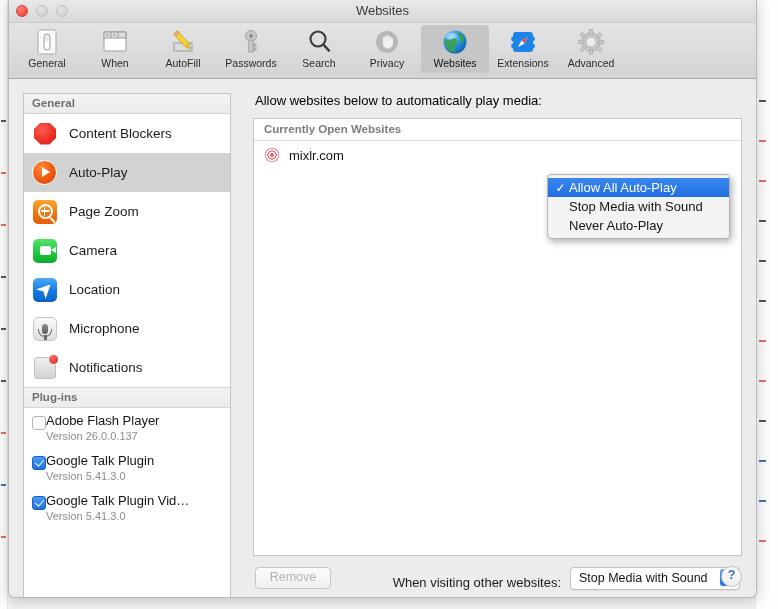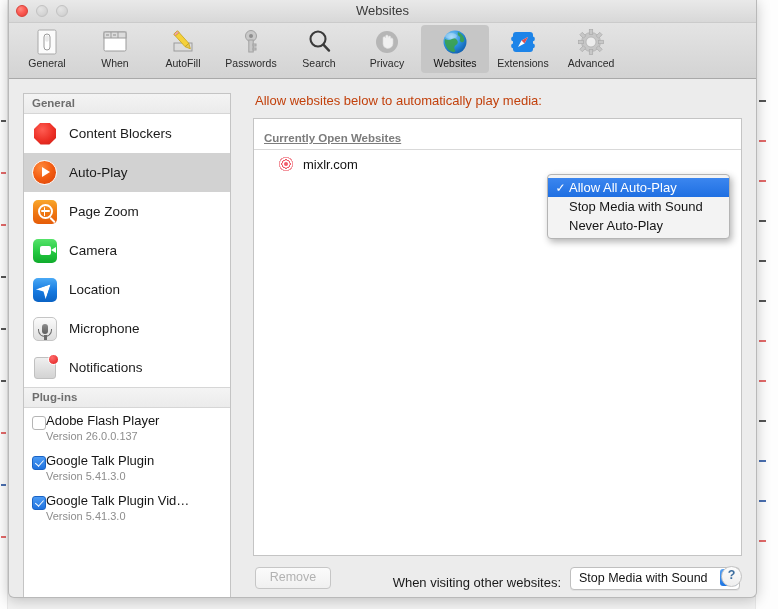--- a/index.html
+++ b/index.html
@@ -368,44 +368,43 @@
   
   #main {
     flex: 1;
     margin-left: 22px;
     display: flex;
     flex-direction: column;
     position: relative;
   }
   #main-caption {
     font-size: 13px;
-    color: #c2410c;
+    color: #000000;
     margin: 0 0 10px 2px;
   }
   #websites-box {
     flex: 1;
     background: #fff;
     border: 1px solid #c4c4c4;
     box-sizing: border-box;
     position: relative;
     overflow: hidden;
   }
   #table-head {
     background: #ffffff;
     border-bottom: 1px solid #d9d9d9;
-    padding: 13px 10px 5px 10px;
+    padding: 4px 10px 5px 10px;
     font-size: 11.5px;
     font-weight: bold;
     color: #7c7c7c;
-    text-decoration: underline;
   }
   .site-row {
     display: flex;
     align-items: center;
-    padding: 6px 24px;
+    padding: 6px 10px;
     cursor: default;
   }
   .favicon {
     width: 16px; height: 16px;
     flex: 0 0 16px;
     position: relative;
     border-radius: 50%;
     background:
       radial-gradient(circle at 50% 50%, transparent 0 3.5px, #ef4a5a 3.6px 4.6px, transparent 4.7px),
       radial-gradient(circle at 50% 50%, transparent 0 6px, #f28b95 6.1px 7.2px, transparent 7.3px);

